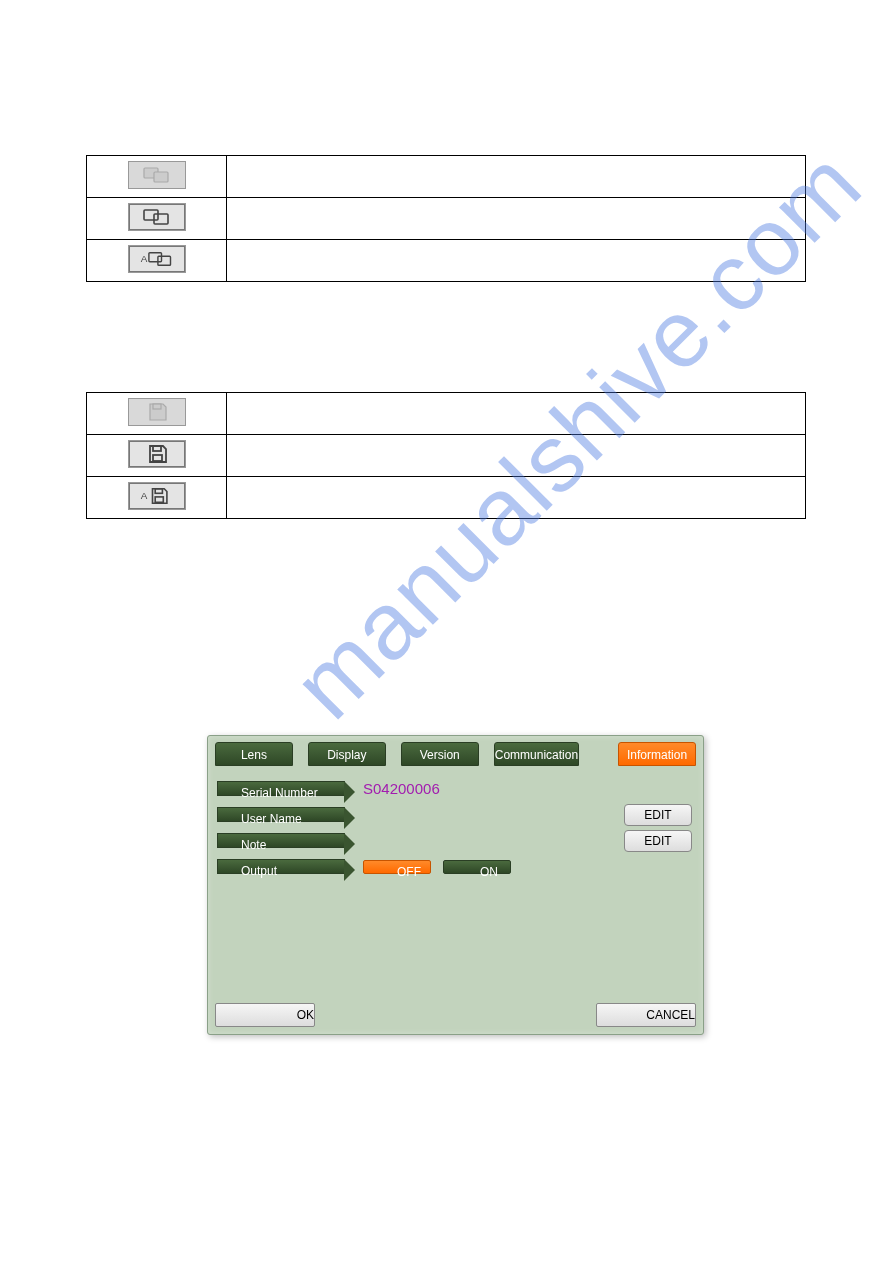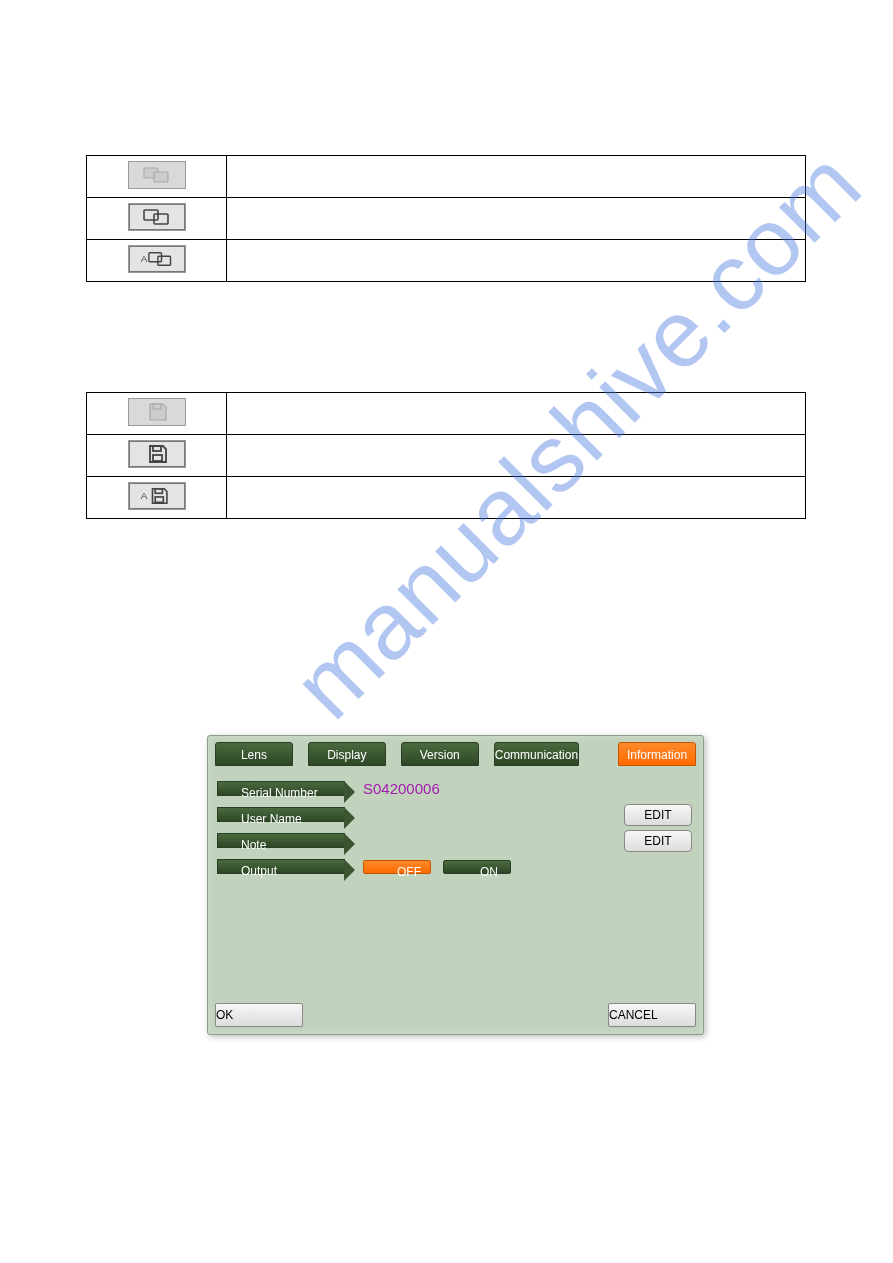--- a/index.html
+++ b/index.html
@@ -154,25 +154,25 @@
   .toggle.on  { background: linear-gradient(#4a6a3e, #2e4726); border:1px solid #2a3e24; }
   .dialog-buttons {
     position: absolute;
     bottom: 7px;
     left: 7px;
     right: 7px;
     display: flex;
     justify-content: space-between;
   }
   .dlg-btn {
-    width: 88px;
+    width: 100px;
     height: 24px;
     line-height: 22px;
     font-size: 12px;
-    text-align: left;
+    text-align: right;
     background: linear-gradient(#f6f6f6, #ddd);
     border: 1px solid #888;
     border-radius: 2px;
     cursor: pointer;
   }
 </style>
 </head>
 <body>
 
 <div class="watermark">manualshive.com</div>

